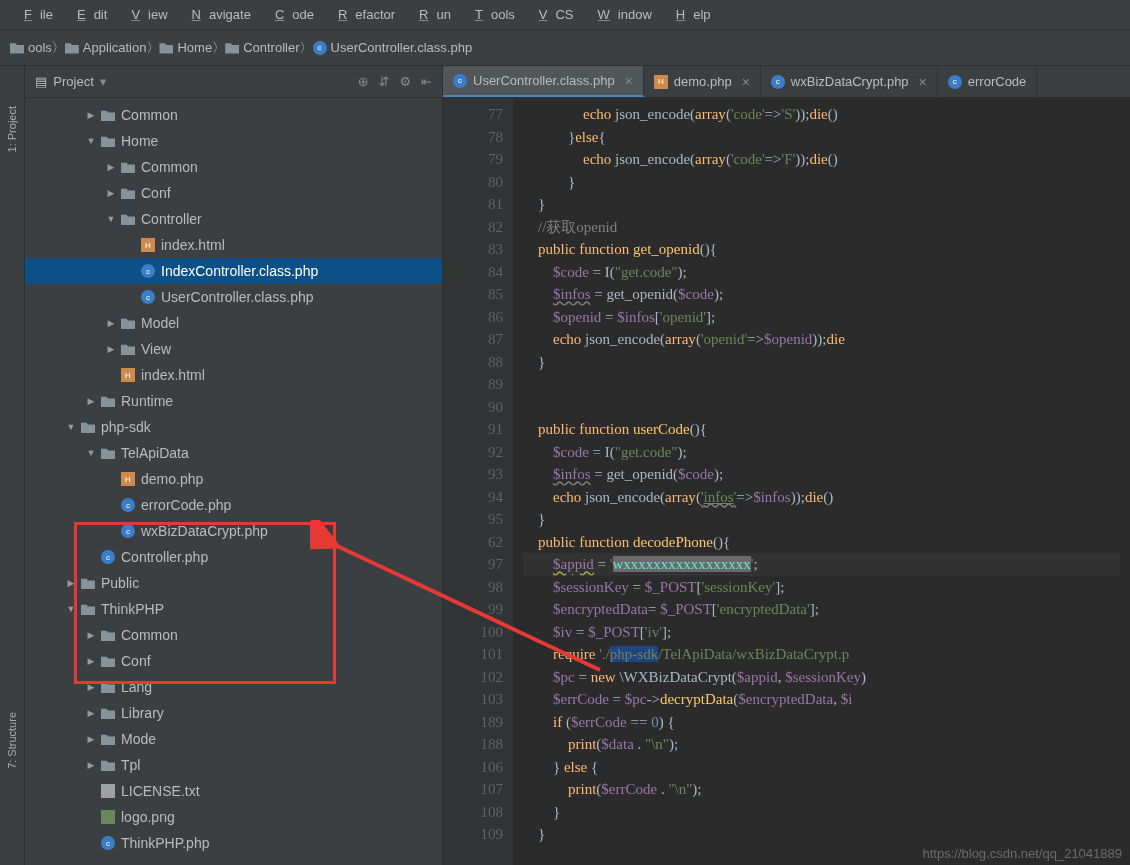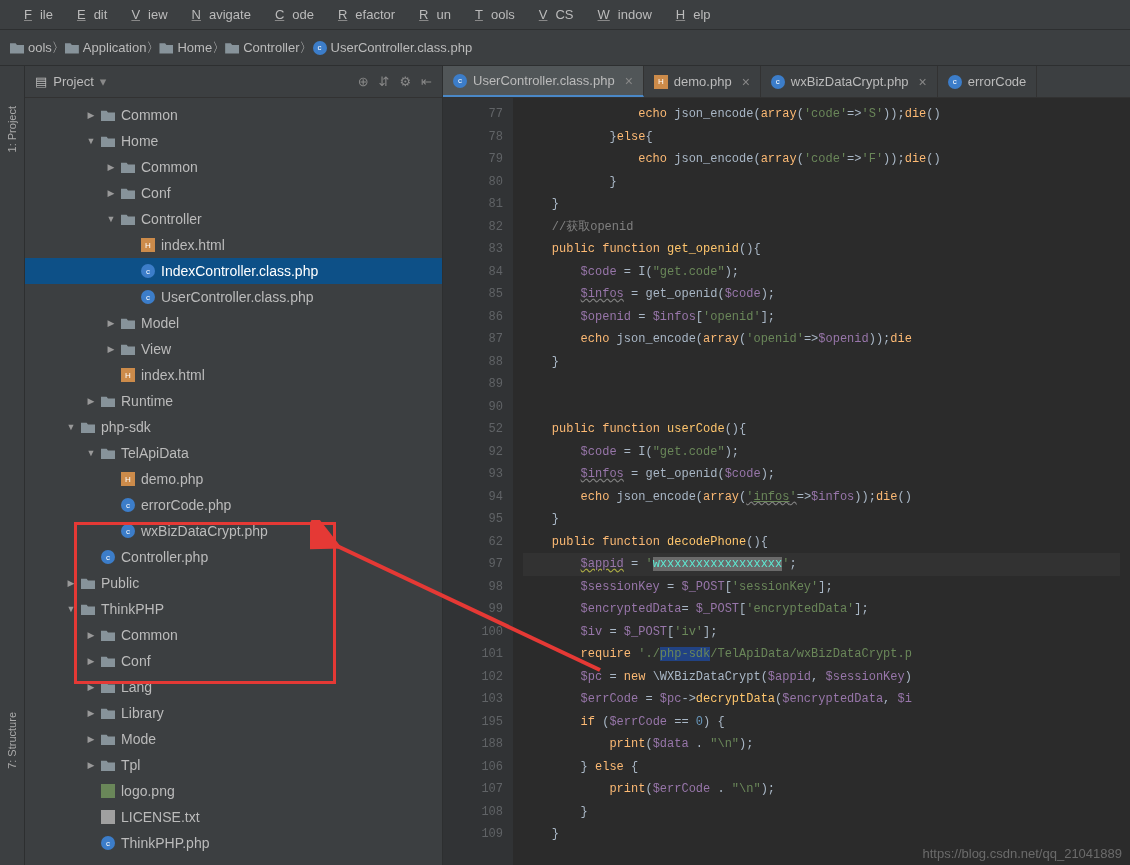--- a/index.html
+++ b/index.html
@@ -26,21 +26,21 @@
 .html-ic { width:14px; height:14px; display:inline-flex; align-items:center; justify-content:center; font-size:8px; background:#cc8b4a; color:#fff; }
 .txt-ic { width:14px; height:14px; background:#a0a0a0; }
 .img-ic { width:14px; height:14px; background:#6a8759; }
 .red-box { position:absolute; border:3px solid #e53935; left:49px; top:424px; width:262px; height:162px; pointer-events:none; }
 .arrow-svg { position:absolute; pointer-events:none; z-index:50; left:310px; top:520px; }
 .editor-area { flex:1; display:flex; flex-direction:column; overflow:hidden; }
 .tabbar { height:32px; display:flex; background:#3c3f41; border-bottom:1px solid #323232; align-items:stretch; }
 .tab-item { display:flex; align-items:center; padding:0 10px; gap:6px; border-right:1px solid #323232; background:#3c3f41; cursor:pointer; font-size:13px; }
 .tab-item.active { background:#515658; border-bottom:2px solid #4a88c7; }
 .tab-close { color:#888; font-size:14px; margin-left:4px; }
-.code-area { flex:1; display:flex; background:#2b2b2b; font-family:Liberation Mono, monospace; font-size:12px; overflow:hidden; }
+.code-area { flex:1; display:flex; background:#2b2b2b; font-family:Liberation Serif, serif; font-size:15px; overflow:hidden; }
 .gutter { width:70px; background:#313335; color:#606366; text-align:right; padding:5px 10px; line-height:22.5px; }
 .gutter div { height:22.5px; }
 .code { flex:1; padding:5px 10px; line-height:22.5px; color:#a9b7c6; white-space:pre; overflow:hidden; position:relative; }
 .code .line { height:22.5px; position:relative; }
 .hl-line { background:#323232; }
 .kw { color:#fdba74; }
 .fn { color:#ffc66d; }
 .str { color:#6a8759; }
 .num { color:#6897bb; }
 .var { color:#9876aa; }
@@ -241,27 +241,27 @@
           <span class="folder-ic" style="margin-right: 6px; margin-left: 4px;"></span>
           <span>Mode</span>
         </div>
         <div class="tree-row" style="padding-left: 60px;">
           <span class="arrow" style="font-size: 9px;">▶</span>
           <span class="folder-ic" style="margin-right: 6px; margin-left: 4px;"></span>
           <span>Tpl</span>
         </div>
         <div class="tree-row" style="padding-left: 60px;">
           <span class="arrow" style="font-size: 9px;"></span>
+          <span class="txt-ic" style="margin-right: 6px; margin-left: 4px;"></span>
+          <span>LICENSE.txt</span>
+        </div>
+        <div class="tree-row" style="padding-left: 60px;">
+          <span class="arrow" style="font-size: 9px;"></span>
           <span class="img-ic" style="margin-right: 6px; margin-left: 4px;"></span>
           <span>logo.png</span>
-        </div>
-        <div class="tree-row" style="padding-left: 60px;">
-          <span class="arrow" style="font-size: 9px;"></span>
-          <span class="txt-ic" style="margin-right: 6px; margin-left: 4px;"></span>
-          <span>LICENSE.txt</span>
         </div>
         <div class="tree-row" style="padding-left: 60px;">
           <span class="arrow" style="font-size: 9px;"></span>
           <span class="php-ic" style="margin-right: 6px; margin-left: 4px;">c</span>
           <span>ThinkPHP.php</span>
         </div>
         <div class="red-box"></div>
     </div>
   </div>
 
@@ -296,34 +296,34 @@
           <div>81</div>
           <div>82</div>
           <div>83</div>
           <div>84</div>
           <div>85</div>
           <div>86</div>
           <div>87</div>
           <div>88</div>
           <div>89</div>
           <div>90</div>
-          <div>52</div>
+          <div>91</div>
           <div>92</div>
           <div>93</div>
           <div>94</div>
           <div>95</div>
           <div>62</div>
           <div>97</div>
           <div>98</div>
           <div>99</div>
           <div>100</div>
           <div>101</div>
           <div>102</div>
           <div>103</div>
-          <div>195</div>
+          <div>189</div>
           <div>188</div>
           <div>106</div>
           <div>107</div>
           <div>108</div>
           <div>109</div>
         </div>
       <div class="code" id="code"><div class="line">                <span class="kw">echo</span> json_encode(<span class="kw">array</span>(<span class="str">'code'</span>=&gt;<span class="str">'S'</span>));<span class="kw">die</span>()</div><div class="line">            }<span class="kw">else</span>{</div><div class="line">                <span class="kw">echo</span> json_encode(<span class="kw">array</span>(<span class="str">'code'</span>=&gt;<span class="str">'F'</span>));<span class="kw">die</span>()</div><div class="line">            }</div><div class="line">    }</div><div class="line">    <span class="com">//获取openid</span></div><div class="line">    <span class="kw">public function</span> <span class="fn">get_openid</span>(){</div><div class="line">        <span class="var">$code</span> = I(<span class="str">"get.code"</span>);</div><div class="line">        <span class="var wavy">$infos</span> = get_openid(<span class="var">$code</span>);</div><div class="line">        <span class="var">$openid</span> = <span class="var">$infos</span>[<span class="str">'openid'</span>];</div><div class="line">        <span class="kw">echo</span> json_encode(<span class="kw">array</span>(<span class="str">'openid'</span>=&gt;<span class="var">$openid</span>));<span class="kw">die</span></div><div class="line">    }</div><div class="line"></div><div class="line"></div><div class="line">    <span class="kw">public function</span> <span class="fn">userCode</span>(){</div><div class="line">        <span class="var">$code</span> = I(<span class="str">"get.code"</span>);</div><div class="line">        <span class="var wavy">$infos</span> = get_openid(<span class="var">$code</span>);</div><div class="line">        <span class="kw">echo</span> json_encode(<span class="kw">array</span>(<span class="str wavy">'<u>infos</u>'</span>=&gt;<span class="var">$infos</span>));<span class="kw">die</span>()</div><div class="line">    }</div><div class="line">    <span class="kw">public function</span> <span class="fn">decodePhone</span>(){</div><div class="line hl-line">        <span class="var warn-underline">$appid</span> = <span class="str">'</span><span class="redact">wxxxxxxxxxxxxxxxxx</span><span class="str">'</span>;</div><div class="line">        <span class="var">$sessionKey</span> = <span class="var">$_POST</span>[<span class="str">'sessionKey'</span>];</div><div class="line">        <span class="var">$encryptedData</span>= <span class="var">$_POST</span>[<span class="str">'encryptedData'</span>];</div><div class="line">        <span class="var">$iv</span> = <span class="var">$_POST</span>[<span class="str">'iv'</span>];</div><div class="line">        <span class="kw">require</span> <span class="str">'./</span><span class="hl-bg" style="color:#6a8759">php-sdk</span><span class="str">/TelApiData/wxBizDataCrypt.p</span></div><div class="line">        <span class="var">$pc</span> = <span class="kw">new</span> \WXBizDataCrypt(<span class="var">$appid</span>, <span class="var">$sessionKey</span>)</div><div class="line">        <span class="var">$errCode</span> = <span class="var">$pc</span>-&gt;<span class="fn">decryptData</span>(<span class="var">$encryptedData</span>, <span class="var">$i</span></div><div class="line">        <span class="kw">if</span> (<span class="var">$errCode</span> == <span class="num">0</span>) {</div><div class="line">            <span class="kw">print</span>(<span class="var">$data</span> . <span class="str">"\n"</span>);</div><div class="line">        } <span class="kw">else</span> {</div><div class="line">            <span class="kw">print</span>(<span class="var">$errCode</span> . <span class="str">"\n"</span>);</div><div class="line">        }</div><div class="line">    }</div></div>
     </div>
   </div>
 </div>

